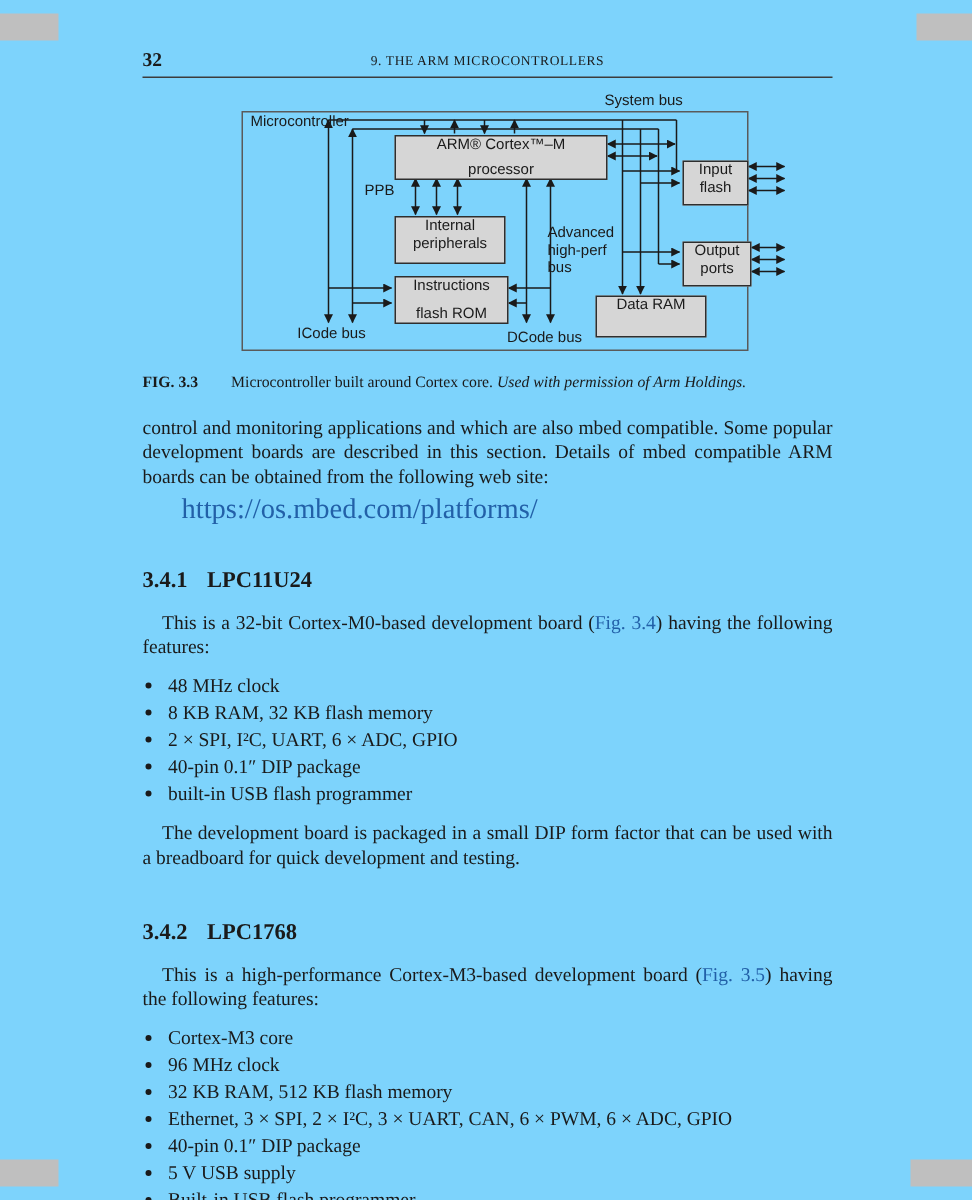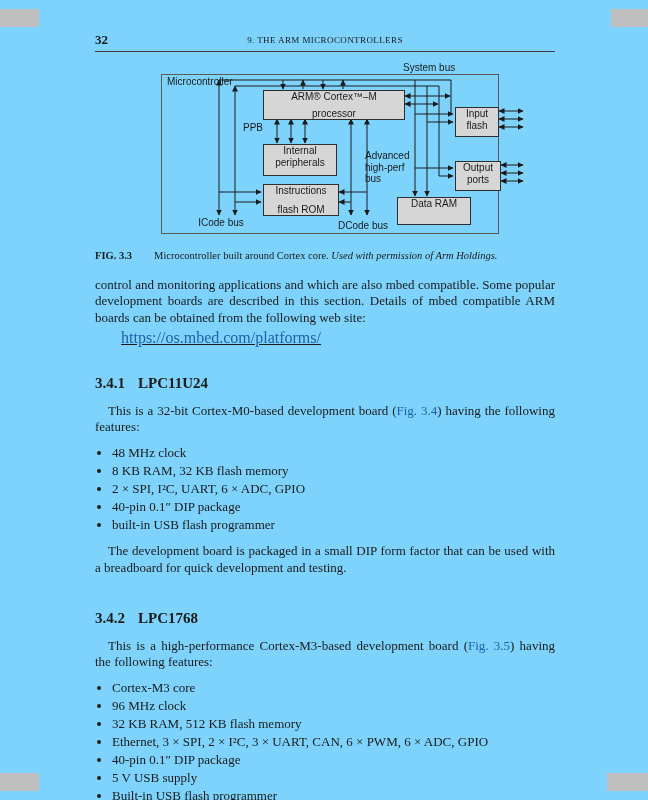--- a/index.html
+++ b/index.html
@@ -34,21 +34,21 @@
   .l-adv{left:210px;top:88px;width:54px;}
   .l-icode{left:38px;top:155px;width:56px;text-align:center;}
   .l-dcode{left:178px;top:158px;width:60px;text-align:center;}
   
   .caption{margin-top:5px;font-size:10.5px;line-height:1.3;}
   .caplabel{font-weight:bold;margin-right:22px;}
   .capitalic{font-style:italic;}
   .para{margin:0;font-size:13px;line-height:1.28;text-align:justify;}
   .p-first{margin-top:14px;}
   .indent{text-indent:13px;}
-  .urlline{margin:2px 0 0 26px;font-size:16px;text-decoration:underline;}
+  .urlline{margin:2px 0 0 26px;font-size:19px;}
   a{color:#2260a8;text-decoration:none;cursor:pointer;}
   .sechead{margin:28px 0 0 0;font-size:15px;font-weight:bold;}
   .sechead .num{margin-right:13px;}
   .afterhead{margin-top:11px;}
   .feats{margin:9px 0 0 0;padding-left:17px;font-size:13px;}
   .feats li{margin:2px 0;line-height:1.24;}
   .closing{margin-top:10px;}
   .sec2{margin-top:33px;}
 </style>
 </head>

